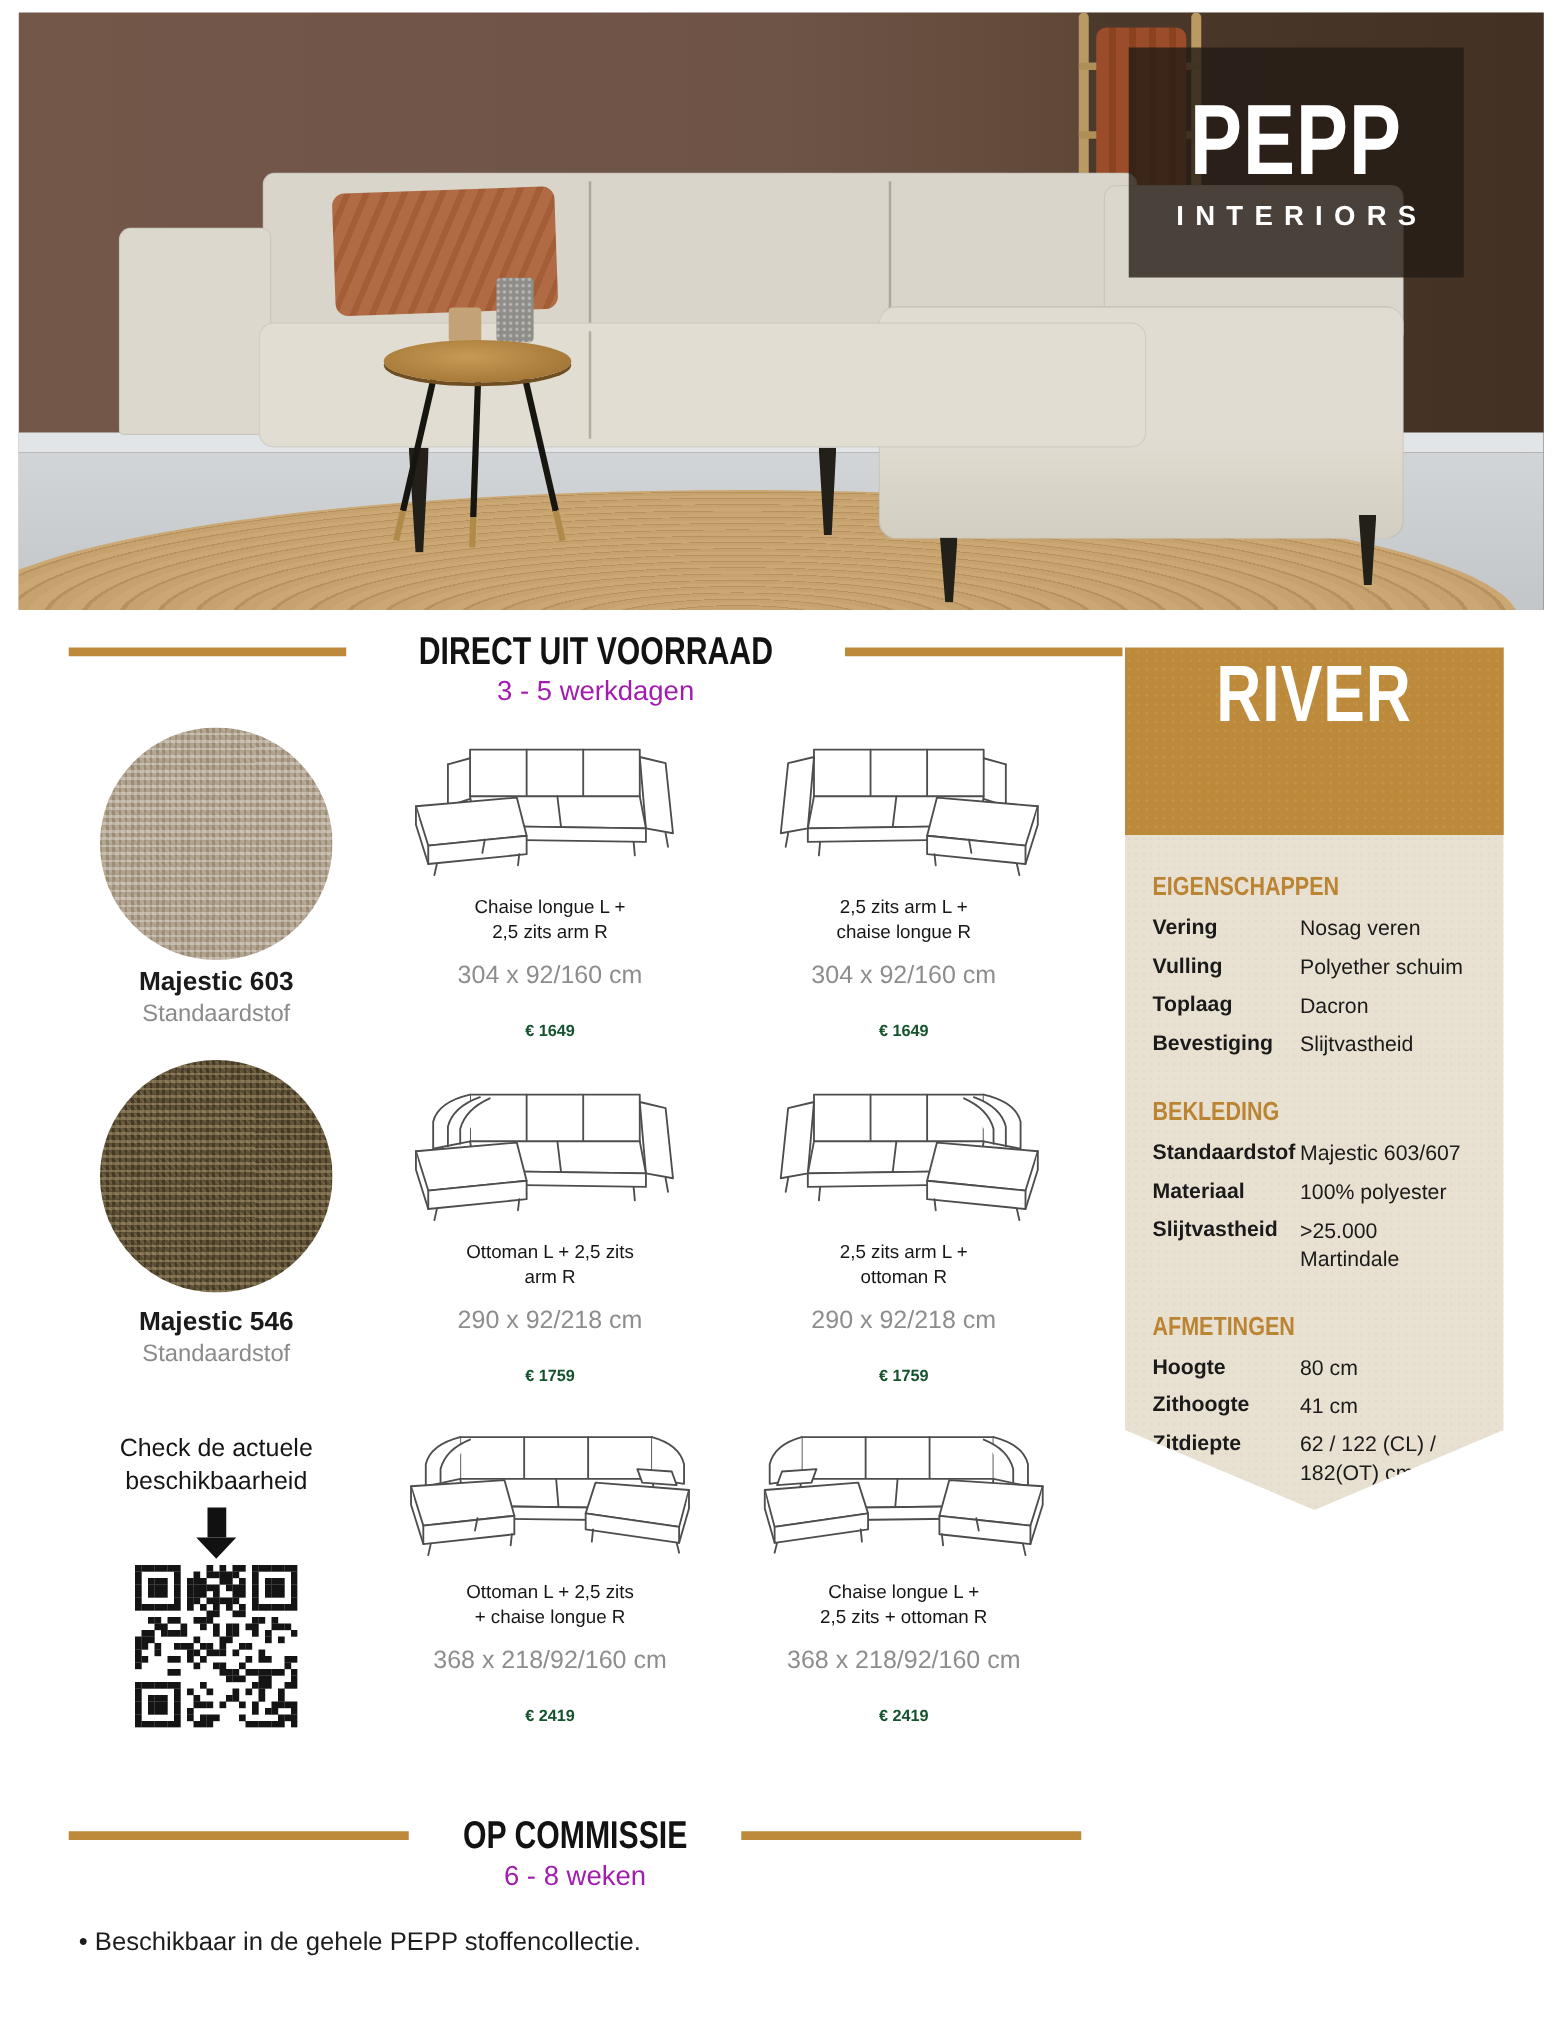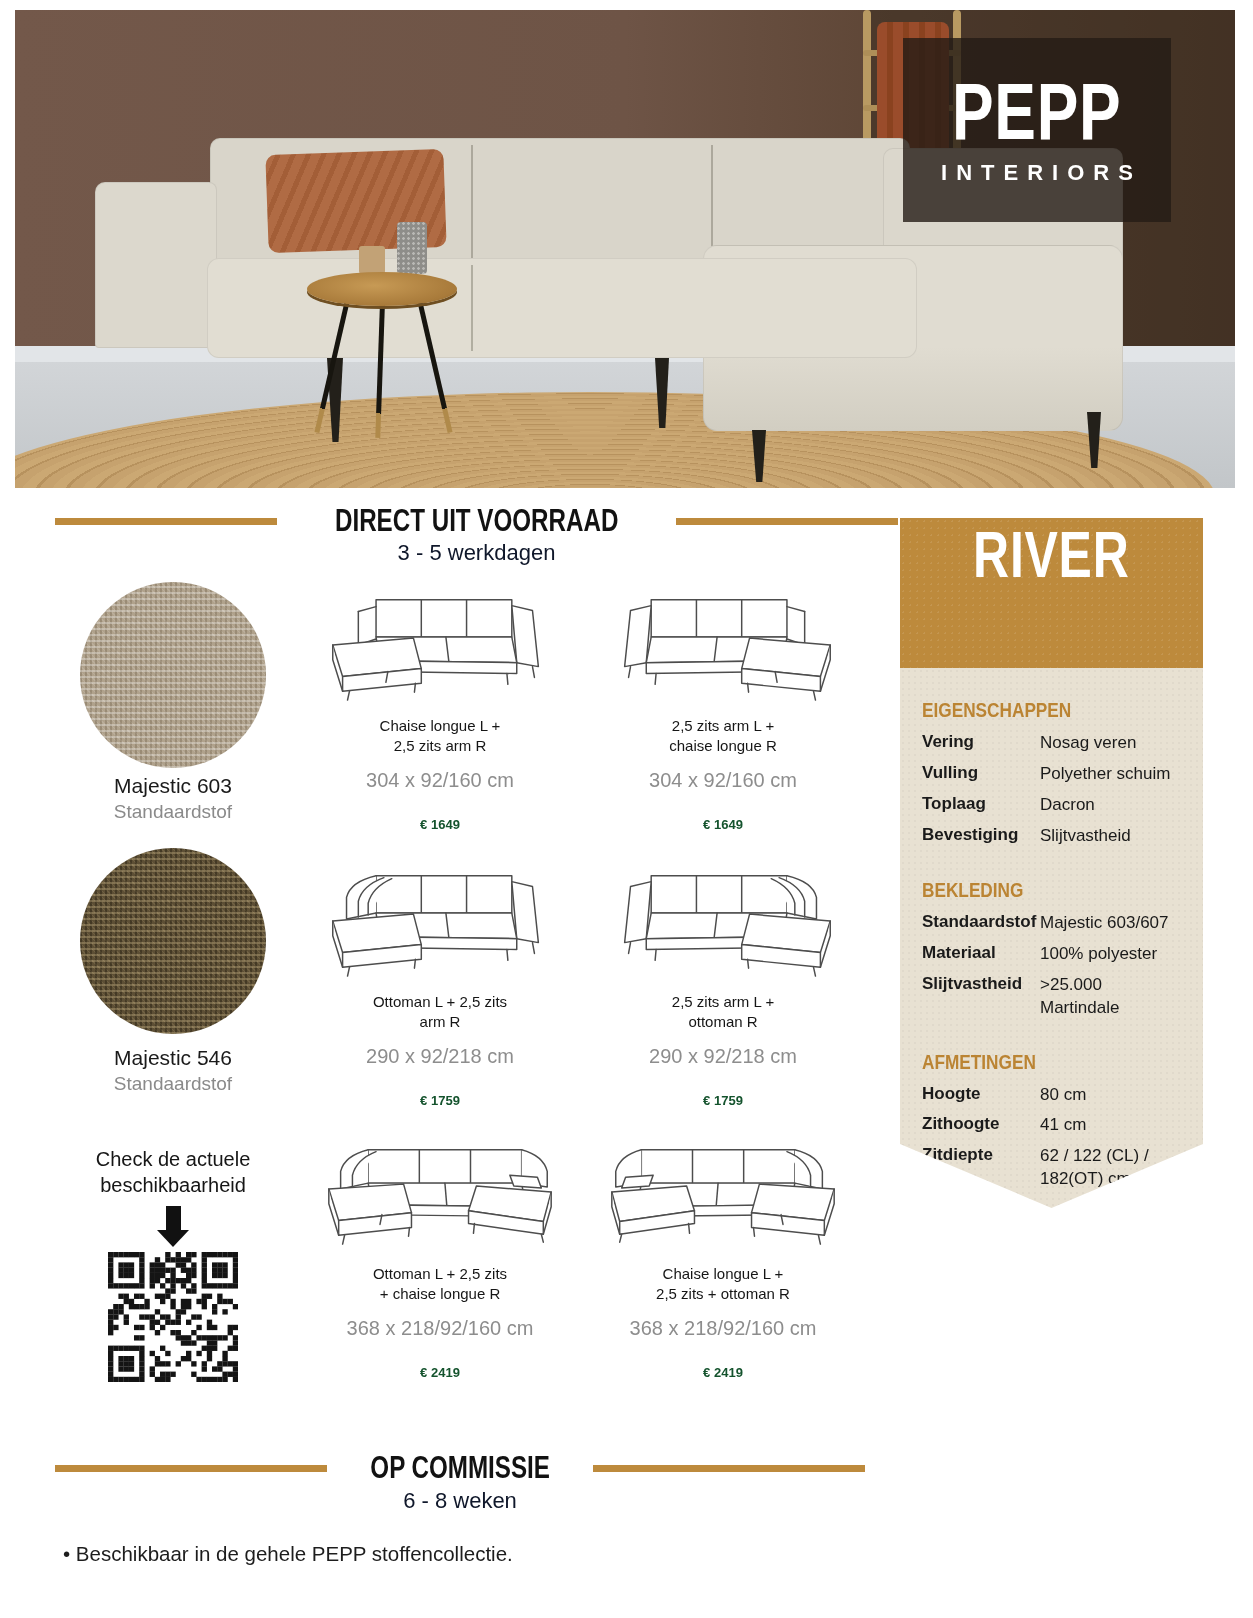--- a/index.html
+++ b/index.html
@@ -40,33 +40,33 @@
   .cup2{left:344px;top:236px;width:26px;height:28px;border-radius:3px;background:#c2a276}
   .logo-box{left:888px;top:28px;width:268px;height:184px;background:rgba(36,28,21,.8);
             display:flex;flex-direction:column;align-items:center;justify-content:center;color:#fff}
   .logo-main{font-size:80px;font-weight:800;line-height:.95;letter-spacing:1px}
   .logo-sub{font-size:22px;font-weight:700;letter-spacing:9px;margin-top:10px;text-indent:9px}
 
   
   .rule-header{display:flex;align-items:center;gap:18px}
   .rule{height:7px;background:var(--gold);flex:1}
   .rule-title{font-size:31px;font-weight:800;color:#121212}
-  .lead-time{font-size:22px;color:#0f172a;text-align:center}
+  .lead-time{font-size:22px;color:#a21caf;text-align:center}
 
   
   .swatch{border-radius:50%;width:186px;height:186px}
   .swatch-603{background-color:#b0a28c;background-image:
      repeating-linear-gradient(0deg,rgba(255,255,255,.30) 0 2px,transparent 2px 6px),
      repeating-linear-gradient(90deg,rgba(96,80,58,.28) 0 2px,transparent 2px 5px),
      repeating-linear-gradient(45deg,rgba(255,255,255,.12) 0 1px,transparent 1px 4px)}
   .swatch-607{background-color:#5d4f35;background-image:
      repeating-linear-gradient(0deg,rgba(222,200,150,.30) 0 2px,transparent 2px 6px),
      repeating-linear-gradient(90deg,rgba(30,24,12,.40) 0 2px,transparent 2px 5px),
      repeating-linear-gradient(45deg,rgba(222,200,150,.14) 0 1px,transparent 1px 4px)}
-  .swatch-name{font-size:21px;font-weight:400;color:var(--ink);text-align:center}
+  .swatch-name{font-size:21px;font-weight:700;color:var(--ink);text-align:center}
   .swatch-type{font-size:19px;color:#8a8a8a;text-align:center}
   .check-text{font-size:20px;color:#161616;text-align:center;line-height:1.3}
   .arrow-shaft{width:15px;height:24px;background:#111;margin:0 auto}
   .arrow-head{width:0;height:0;border-left:16px solid transparent;border-right:16px solid transparent;
               border-top:17px solid #111;margin:0 auto}
   .qr{width:130px;height:130px}
 
   
   .card{position:absolute;width:290px;text-align:center}
   .card .diagram{height:122px;margin-bottom:12px}

